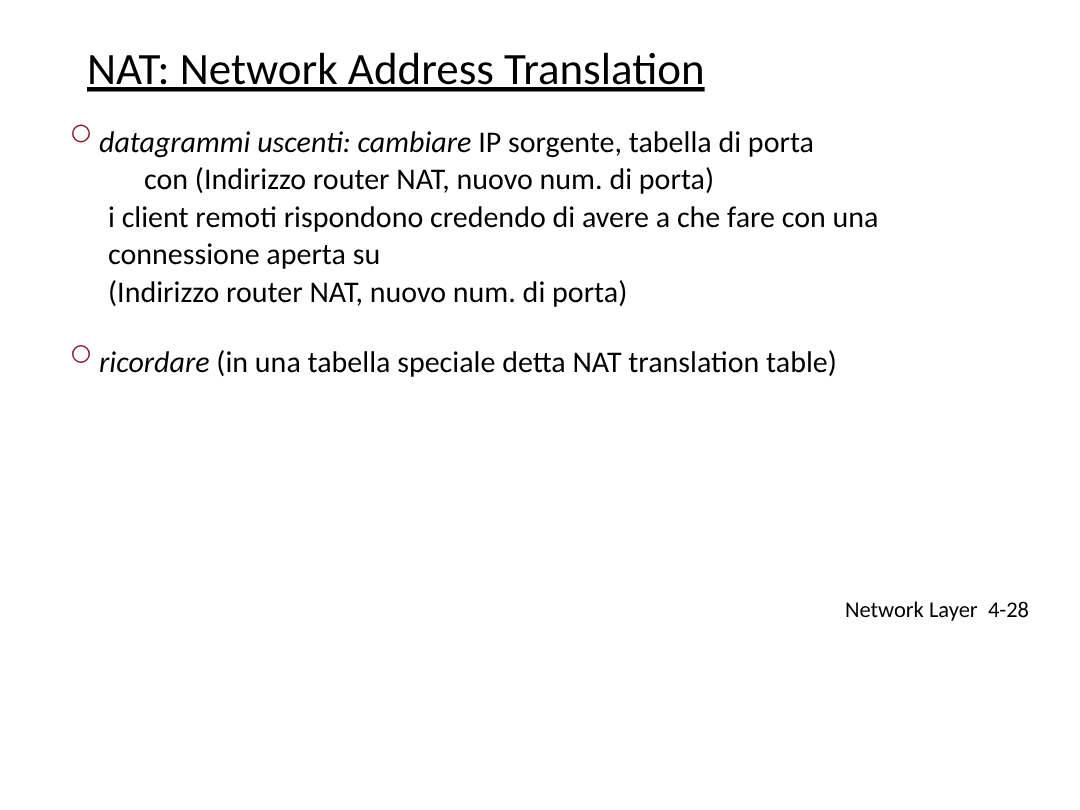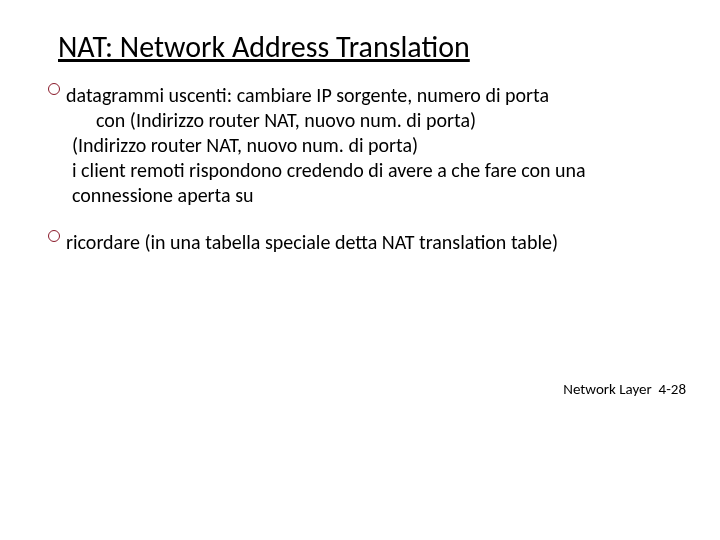--- a/index.html
+++ b/index.html
@@ -57,44 +57,44 @@
   }
   .indent1 {
     margin-left: 48px;
   }
   .indent2 {
     margin-left: 24px;
   }
   .footer {
     position: absolute;
     right: 34px;
-    bottom: 26px;
+    bottom: 8px;
     font-size: 15px;
     font-family: Calibri, Arial, sans-serif;
   }
-  .it { }
+  .it { font-style: italic; }
 </style>
 </head>
 <body>
 
 <div class="slide">
 
   <h1 class="title">NAT: Network Address Translation</h1>
 
 
   <div class="item">
     <div class="lead">
       <span class="bullet"></span>
       <span class="lead-text">
-        <span class="it">datagrammi uscenti: cambiare</span><span> IP sorgente, numero di porta</span>
+        <span class="it">datagrammi uscenti: cambiare</span><span> IP sorgente, tabella di porta</span>
       </span>
     </div>
     <div class="indent1">con (Indirizzo router NAT, nuovo num. di porta)</div>
+    <div class="indent2">i client remoti rispondono credendo di avere a che fare con una connessione aperta su</div>
     <div class="indent2">(Indirizzo router NAT, nuovo num. di porta)</div>
-    <div class="indent2">i client remoti rispondono credendo di avere a che fare con una connessione aperta su</div>
   </div>
 
   <div class="item">
     <div class="lead">
       <span class="bullet"></span>
       <span class="lead-text">
         <span class="it">ricordare</span><span> (in una tabella speciale detta NAT translation table)</span>
       </span>
     </div>
   </div>

